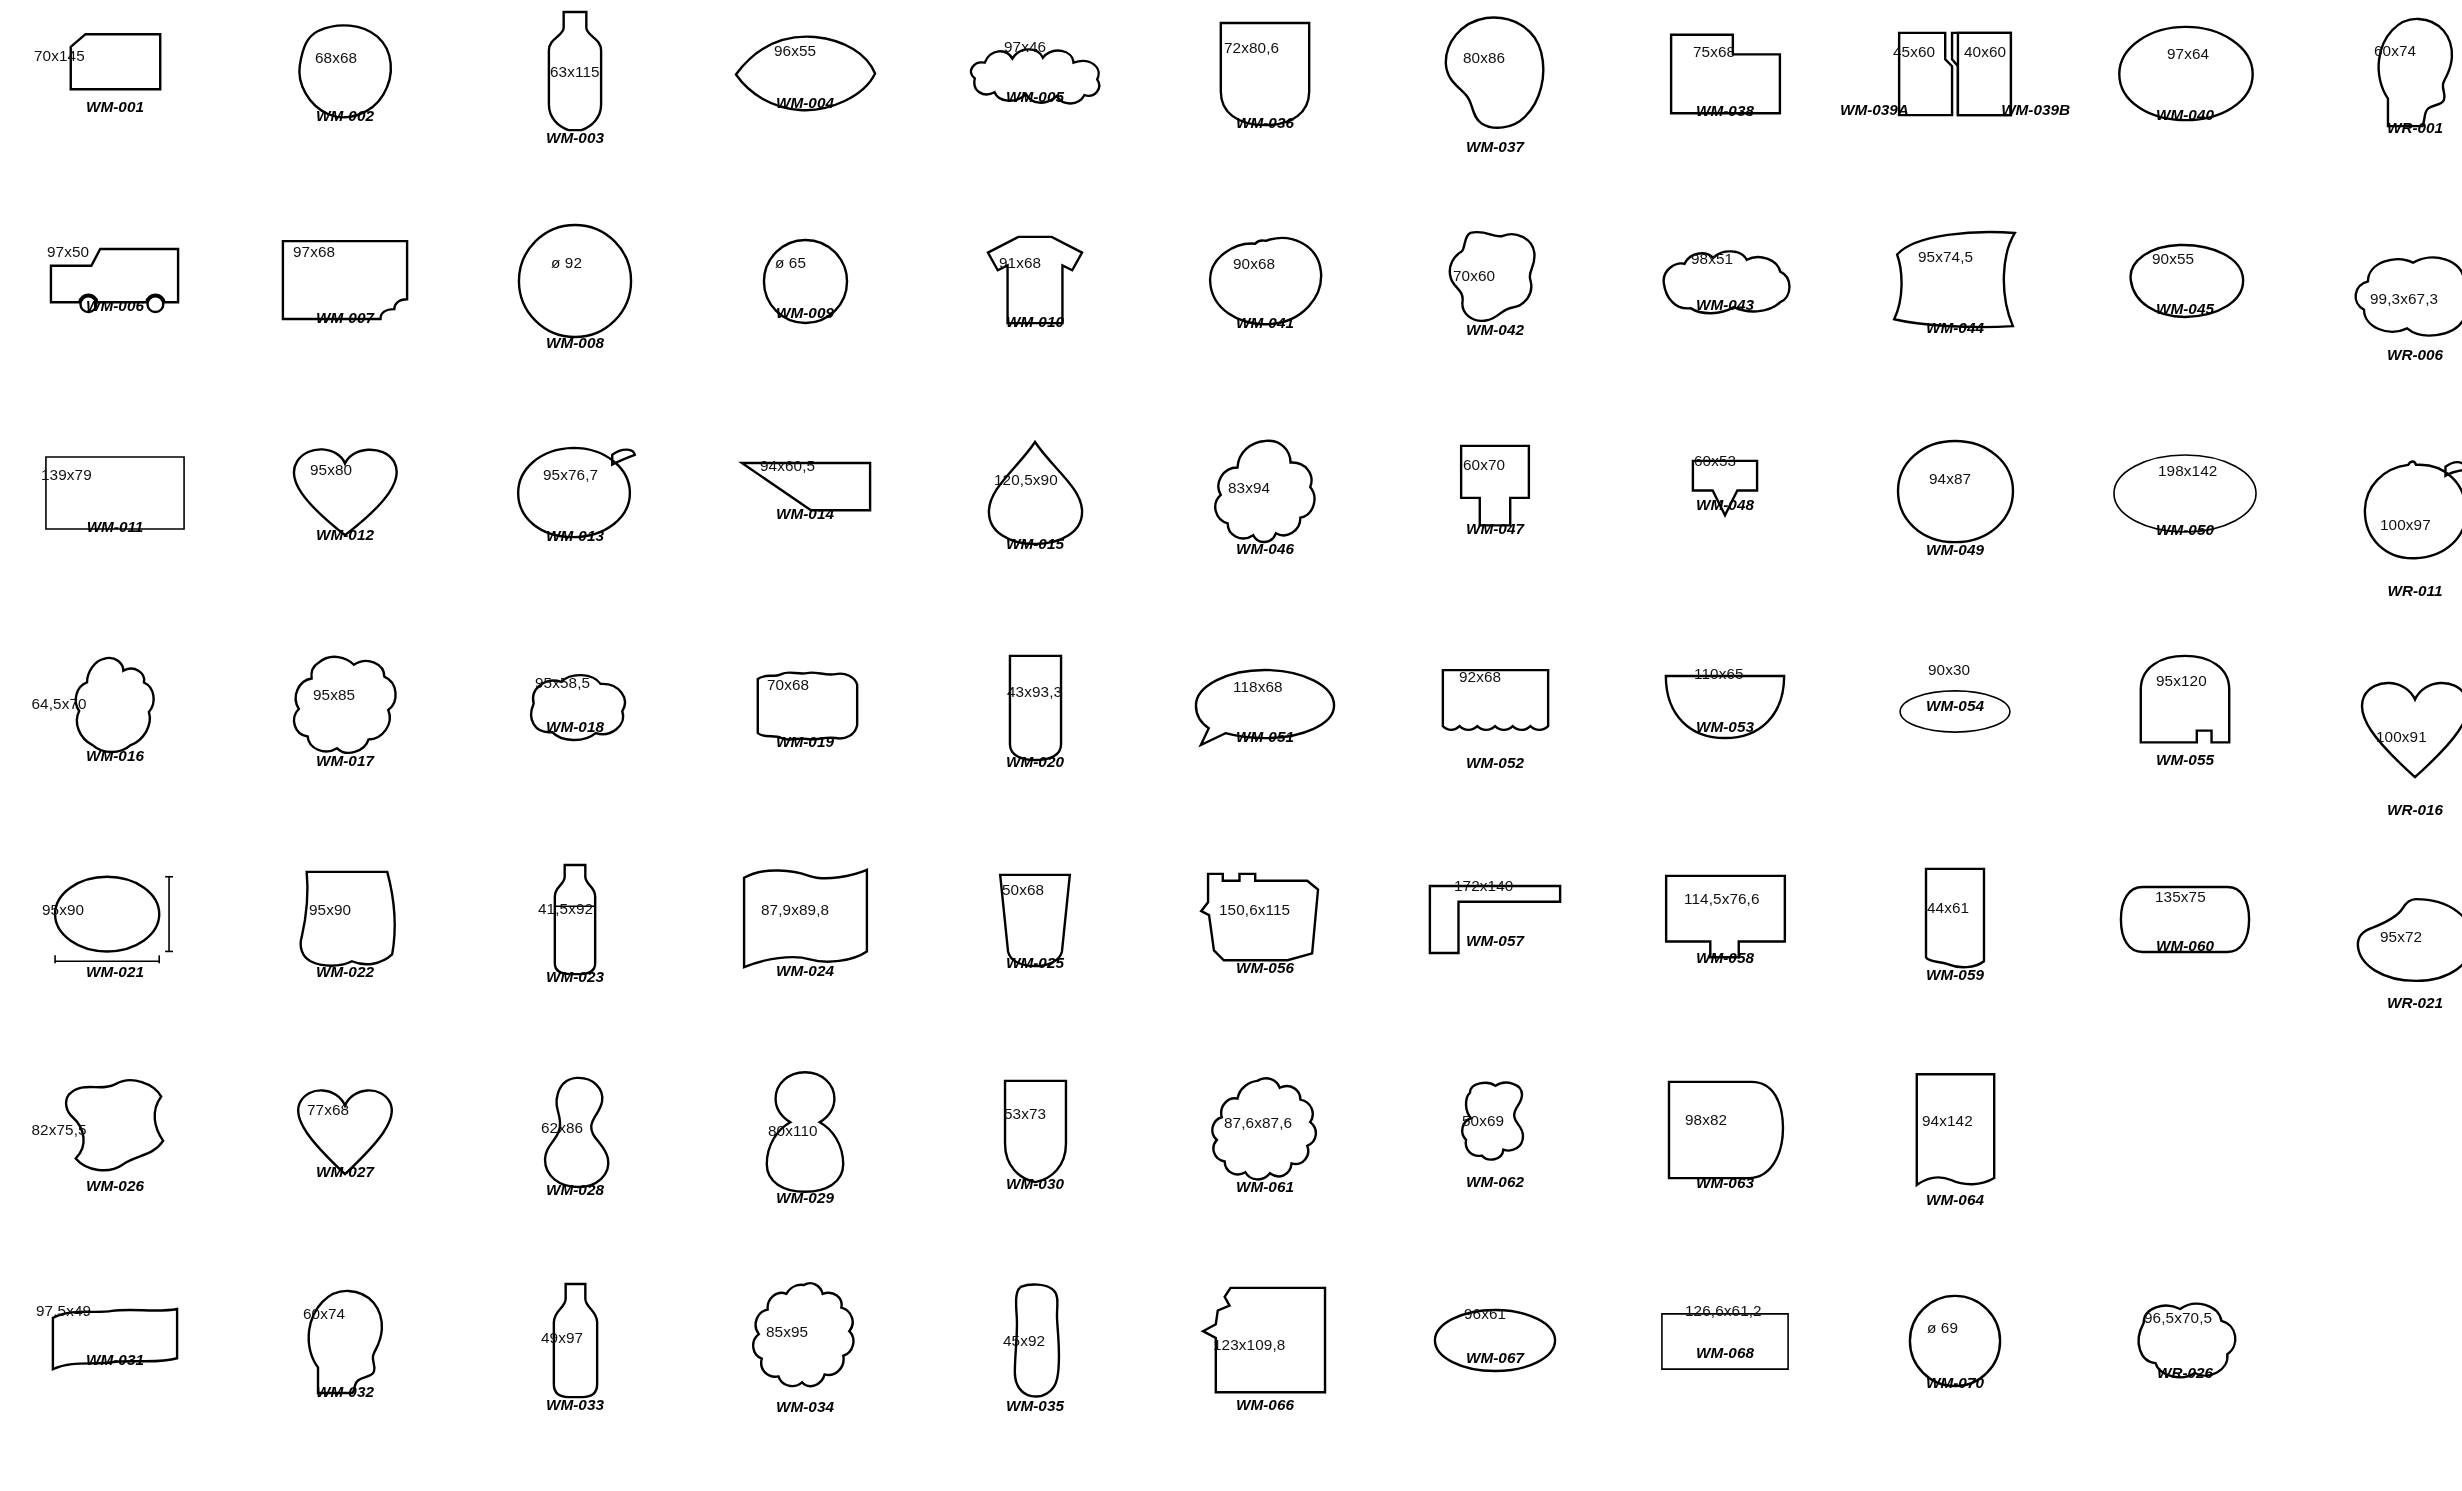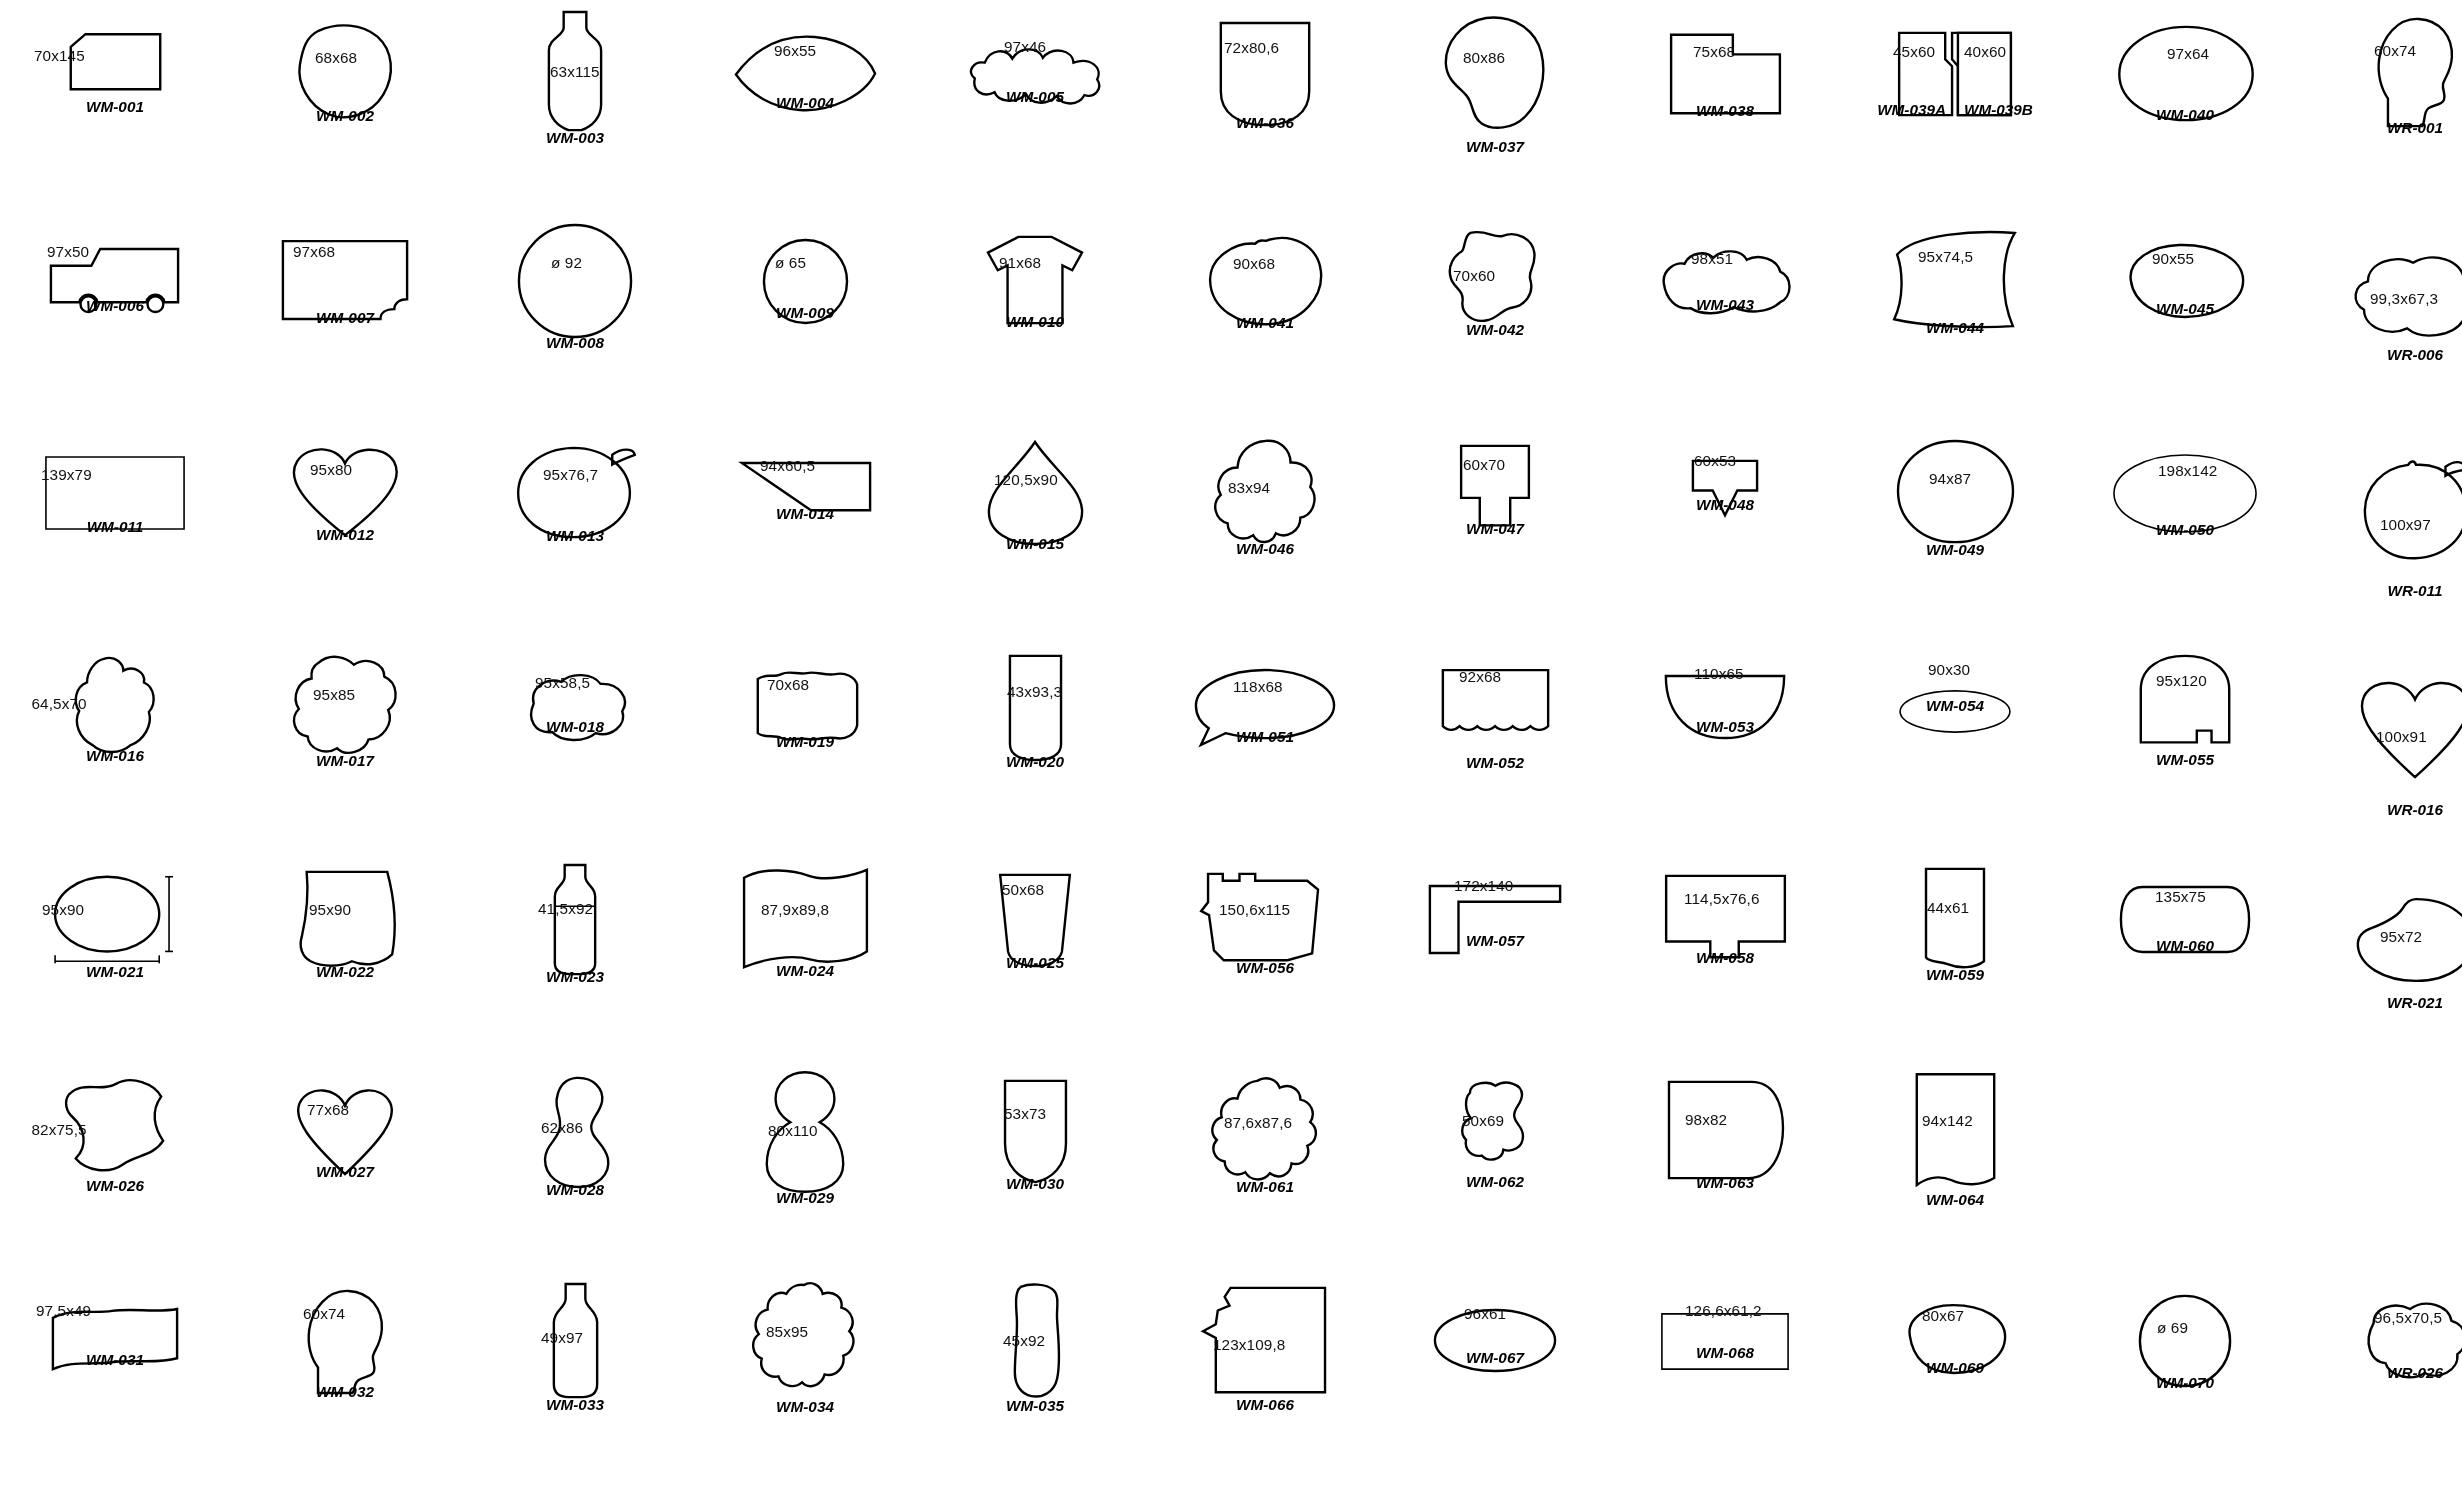--- a/index.html
+++ b/index.html
@@ -54,21 +54,21 @@
     font-family:"Liberation Sans", sans-serif;
   }
   .codewrap{
     position:absolute;
     width:100%;
     text-align:center;
     left:0;
   }
   .codewrap.double{
     display:flex;
-    justify-content:center;
+    justify-content:space-between;
     gap:18px;
   }
   svg path, svg polygon, svg rect, svg circle, svg ellipse, svg line, svg polyline{
     fill:#ffffff;
     stroke:#000000;
     stroke-width:2.4;
     vector-effect:non-scaling-stroke;
   }
   svg .nofill{fill:none;}
   svg .dash{stroke-dasharray:8 8;stroke-width:1.6;}
@@ -836,29 +836,20 @@
   <div class="cell">
     <div class="shapewrap" style="height:138px;">
       <svg width="138" height="69" viewBox="0 0 280 140">
             <rect x="12" y="14" width="256" height="112" class="thin"></rect>
           </svg>
     </div>
     <div class="dim" style="left:75px;top:29.5px;">126,6x61,2</div>
     <div class="codewrap" style="top:72px;"><span class="code">WM-068</span></div>
   </div>
 
-  <div class="cell">
-    <div class="shapewrap" style="height:138px;">
-      <svg width="113" height="84" viewBox="0 0 230 170">
-            <path d="M22 74 C16 40 56 12 110 12 C170 12 216 38 216 76 C216 118 170 150 112 150 C56 150 28 118 22 74 Z"></path>
-          </svg>
-    </div>
-    <div class="dim" style="left:82px;top:35px;">80x67</div>
-    <div class="codewrap" style="top:87px;"><span class="code">WM-069</span></div>
-  </div>
 
   <div class="cell">
     <div class="shapewrap" style="height:138px;">
       <svg width="98" height="98" viewBox="0 0 200 200">
             <circle cx="100" cy="100" r="92"></circle>
           </svg>
     </div>
     <div class="dim" style="left:87px;top:47px;">ø 69</div>
     <div class="codewrap" style="top:102px;"><span class="code">WM-070</span></div>
   </div>

